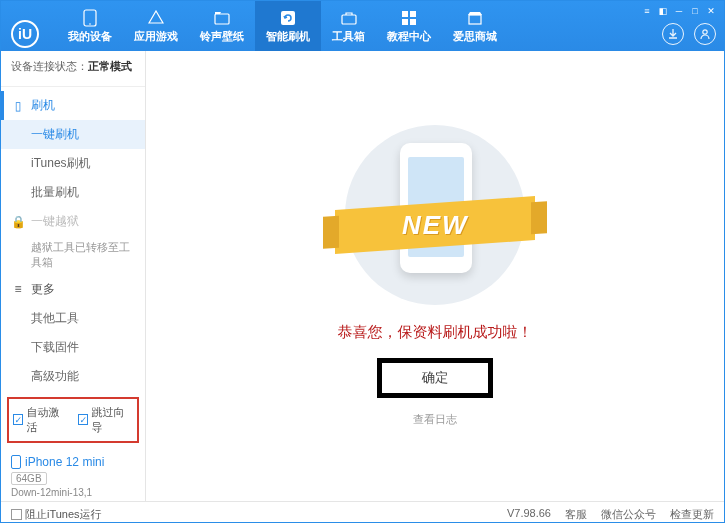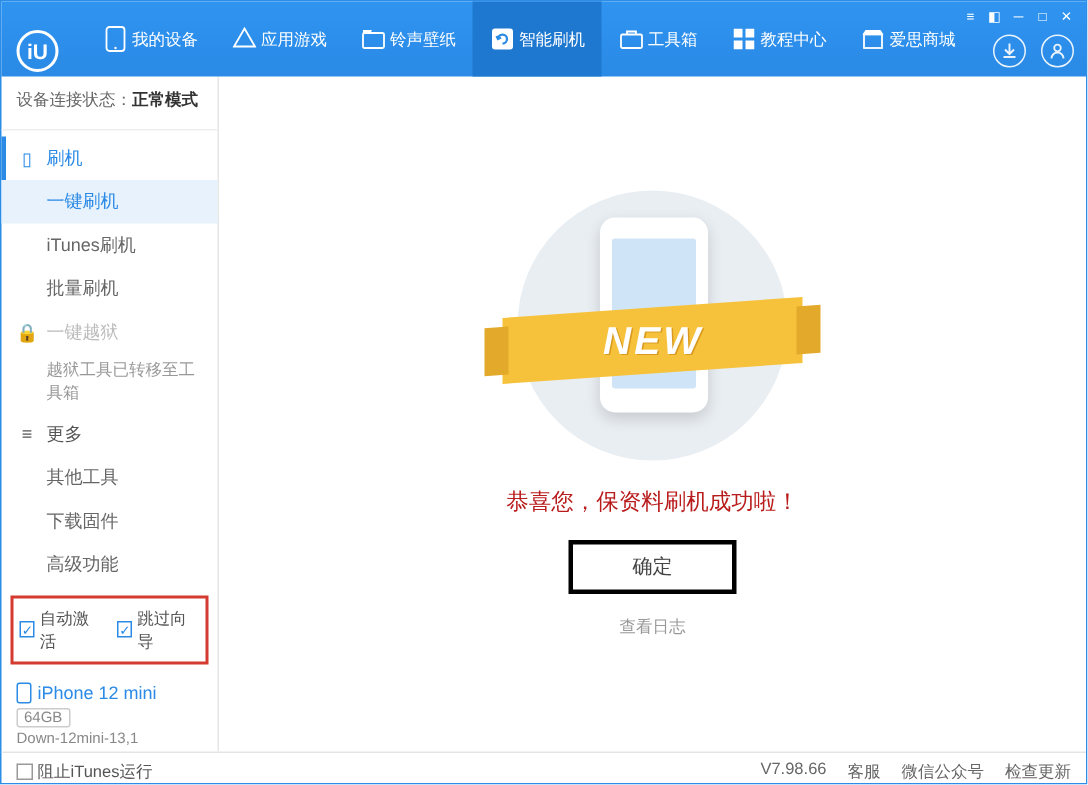--- a/index.html
+++ b/index.html
@@ -5,21 +5,21 @@
 * { margin: 0; padding: 0; box-sizing: border-box; }
 body { font-family: "Microsoft YaHei", Arial, sans-serif; font-size: 12px; color: #333; background: #fff; }
 .window { width: 725px; height: 523px; border: 1px solid #2a8de8; display: flex; flex-direction: column; }
 .titlebar { height: 50px; background: linear-gradient(#2f94f0, #2a8ae6); display: flex; align-items: center; color: #fff; position: relative; }
 .logo { display: flex; align-items: center; padding: 0 10px; gap: 6px; margin-top: 16px; }
 .logo-mark { width: 28px; height: 28px; border: 2px solid #fff; border-radius: 50%; display: flex; align-items: center; justify-content: center; font-weight: bold; font-size: 14px; }
 .logo-text { display: flex; flex-direction: column; line-height: 1.1; }
 .logo-title { font-size: 15px; font-weight: bold; }
 .logo-url { font-size: 9px; opacity: 0.85; }
 .tabs { display: flex; height: 100%; margin-left: 8px; }
-.tab { display: flex; align-items: center; justify-content: center; padding: 0 11px; gap: 2px; cursor: pointer; position: relative; }
+.tab { display: flex; flex-direction: column; align-items: center; justify-content: center; padding: 0 11px; gap: 2px; cursor: pointer; position: relative; font-weight: bold; }
 .tab.active { background: #1f78d0; }
 .tab-icon { width: 18px; height: 18px; display: flex; align-items: center; justify-content: center; }
 .tab-label { font-size: 11px; }
 .winctrl { position: absolute; right: 6px; top: 4px; display: flex; gap: 2px; }
 .winbtn { width: 14px; height: 12px; display: flex; align-items: center; justify-content: center; font-size: 9px; cursor: pointer; }
 .usericons { position: absolute; right: 8px; bottom: 6px; display: flex; gap: 10px; }
 .usericon { width: 22px; height: 22px; border: 1.5px solid #fff; border-radius: 50%; display: flex; align-items: center; justify-content: center; opacity: 0.9; }
 .body { flex: 1; display: flex; min-height: 0; }
 .sidebar { width: 145px; border-right: 1px solid #e5e5e5; display: flex; flex-direction: column; }
 .status { padding: 8px 10px; font-size: 11px; color: #666; }
@@ -43,21 +43,21 @@
 .illus { width: 180px; height: 180px; position: relative; margin-bottom: 18px; }
 .circle { position: absolute; inset: 0; background: #e9eef3; border-radius: 50%; }
 .phoneill { position: absolute; left: 55px; top: 18px; width: 72px; height: 130px; background: #fff; border-radius: 10px; box-shadow: 0 4px 10px rgba(0,0,0,0.15); }
 .phoneill::before { content: ""; position: absolute; left: 8px; right: 8px; top: 14px; bottom: 16px; background: #cfe5f7; border-radius: 2px; }
 .ribbon { position: absolute; left: -10px; right: -10px; top: 78px; height: 44px; background: #f7c23b; transform: skewY(-4deg); display: flex; align-items: center; justify-content: center; }
 .ribbon::before, .ribbon::after { content: ""; position: absolute; top: 6px; width: 16px; height: 32px; background: #e3a92a; }
 .ribbon::before { left: -12px; }
 .ribbon::after { right: -12px; }
 .ribbon-text { font-weight: 900; font-size: 26px; color: #fff; font-style: italic; letter-spacing: 2px; transform: skewY(4deg); text-shadow: 1px 1px 0 #d99a1f; }
 .msg { font-size: 15px; color: #b91c1c; margin-bottom: 16px; }
-.okbtn { padding: 6px 40px; border: 3px solid #000000; background: #fff; color: #444; cursor: pointer; margin-bottom: 14px; }
+.okbtn { padding: 6px 40px; border: 5px solid #000000; background: #fff; color: #444; cursor: pointer; margin-bottom: 14px; }
 .loglink { color: #999; font-size: 11px; cursor: pointer; }
 .footer { height: 21px; border-top: 1px solid #e5e5e5; display: flex; align-items: flex-end; padding: 0 10px; font-size: 11px; color: #666; }
 .footer .left { display: flex; align-items: center; gap: 5px; }
 .footer .right { margin-left: auto; display: flex; gap: 14px; }
 .footer .chk2 { width: 11px; height: 11px; border: 1px solid #999; }
 svg { display: block; }
 </style>
 </head>
 <body>
 

